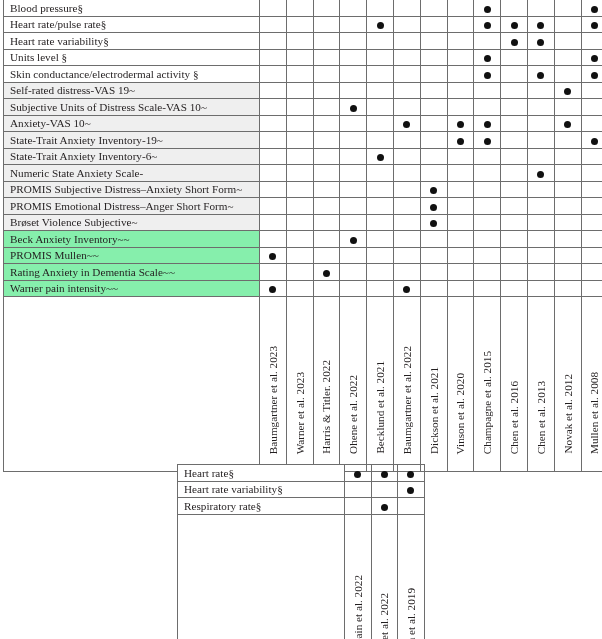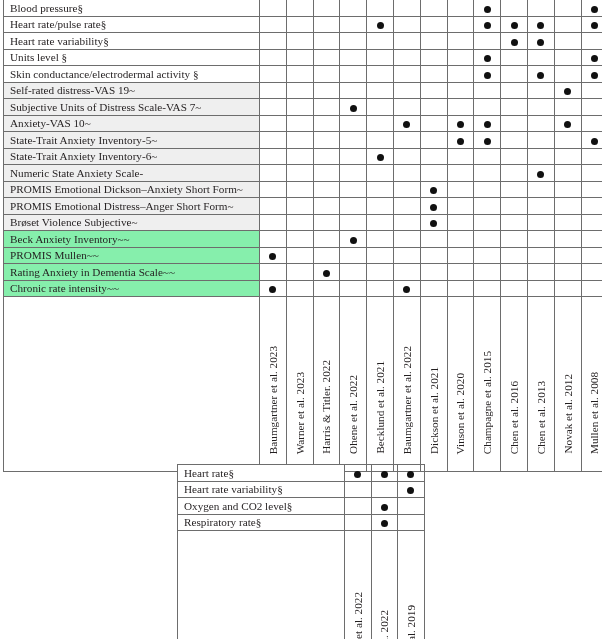--- a/index.html
+++ b/index.html
@@ -118,21 +118,21 @@
         <td class="c"></td>
         <td class="c"></td>
         <td class="c"></td>
         <td class="c"></td>
         <td class="c"></td>
         <td class="c"></td>
         <td class="c"><span class="dot"></span></td>
         <td class="c"></td>
       </tr>
       <tr class="g1">
-        <td class="lbl">Subjective Units of Distress Scale-VAS 7~</td>
+        <td class="lbl">Subjective Units of Distress Scale-VAS 10~</td>
         <td class="c"></td>
         <td class="c"></td>
         <td class="c"></td>
         <td class="c"><span class="dot"></span></td>
         <td class="c"></td>
         <td class="c"></td>
         <td class="c"></td>
         <td class="c"></td>
         <td class="c"></td>
         <td class="c"></td>
@@ -150,21 +150,21 @@
         <td class="c"><span class="dot"></span></td>
         <td class="c"></td>
         <td class="c"><span class="dot"></span></td>
         <td class="c"><span class="dot"></span></td>
         <td class="c"></td>
         <td class="c"></td>
         <td class="c"><span class="dot"></span></td>
         <td class="c"></td>
       </tr>
       <tr class="g1">
-        <td class="lbl">State-Trait Anxiety Inventory-5~</td>
+        <td class="lbl">State-Trait Anxiety Inventory-19~</td>
         <td class="c"></td>
         <td class="c"></td>
         <td class="c"></td>
         <td class="c"></td>
         <td class="c"></td>
         <td class="c"></td>
         <td class="c"></td>
         <td class="c"><span class="dot"></span></td>
         <td class="c"><span class="dot"></span></td>
         <td class="c"></td>
@@ -198,21 +198,21 @@
         <td class="c"></td>
         <td class="c"></td>
         <td class="c"></td>
         <td class="c"></td>
         <td class="c"></td>
         <td class="c"><span class="dot"></span></td>
         <td class="c"></td>
         <td class="c"></td>
       </tr>
       <tr class="g1">
-        <td class="lbl">PROMIS Emotional Dickson–Anxiety Short Form~</td>
+        <td class="lbl">PROMIS Subjective Distress–Anxiety Short Form~</td>
         <td class="c"></td>
         <td class="c"></td>
         <td class="c"></td>
         <td class="c"></td>
         <td class="c"></td>
         <td class="c"></td>
         <td class="c"><span class="dot"></span></td>
         <td class="c"></td>
         <td class="c"></td>
         <td class="c"></td>
@@ -294,21 +294,21 @@
         <td class="c"></td>
         <td class="c"></td>
         <td class="c"></td>
         <td class="c"></td>
         <td class="c"></td>
         <td class="c"></td>
         <td class="c"></td>
         <td class="c"></td>
       </tr>
       <tr class="g2">
-        <td class="lbl">Chronic rate intensity~~</td>
+        <td class="lbl">Warner pain intensity~~</td>
         <td class="c"><span class="dot"></span></td>
         <td class="c"></td>
         <td class="c"></td>
         <td class="c"></td>
         <td class="c"></td>
         <td class="c"><span class="dot"></span></td>
         <td class="c"></td>
         <td class="c"></td>
         <td class="c"></td>
         <td class="c"></td>
@@ -343,26 +343,20 @@
         <td class="c"><span class="dot"></span></td>
         <td class="c"><span class="dot"></span></td>
       </tr>
       <tr class="g0">
         <td class="lbl">Heart rate variability§</td>
         <td class="c"></td>
         <td class="c"></td>
         <td class="c"><span class="dot"></span></td>
       </tr>
       <tr class="g0">
-        <td class="lbl">Oxygen and CO2 level§</td>
-        <td class="c"></td>
-        <td class="c"><span class="dot"></span></td>
-        <td class="c"></td>
-      </tr>
-      <tr class="g0">
         <td class="lbl">Respiratory rate§</td>
         <td class="c"></td>
         <td class="c"><span class="dot"></span></td>
         <td class="c"></td>
       </tr>
       <tr class="hdr">
         <td class="lbl"></td>
         <td class="c"><span class="vtext">Bcbeain et al. 2022</span></td>
         <td class="c"><span class="vtext">Eull et al. 2022</span></td>
         <td class="c"><span class="vtext">Chen et al. 2019</span></td>

